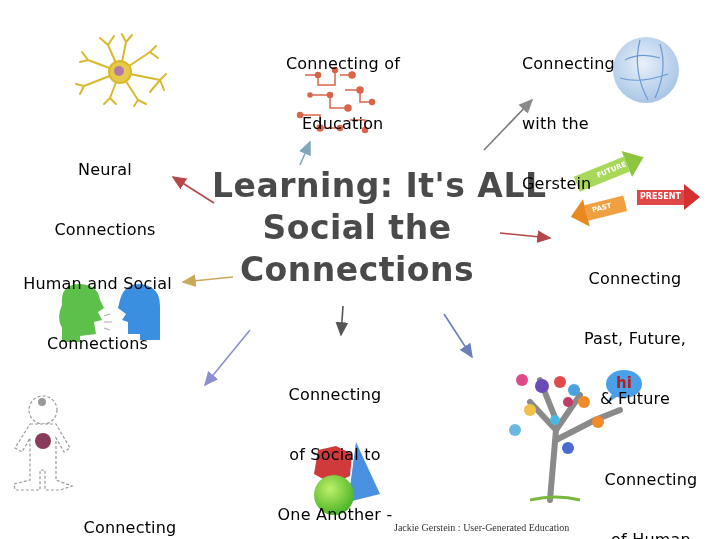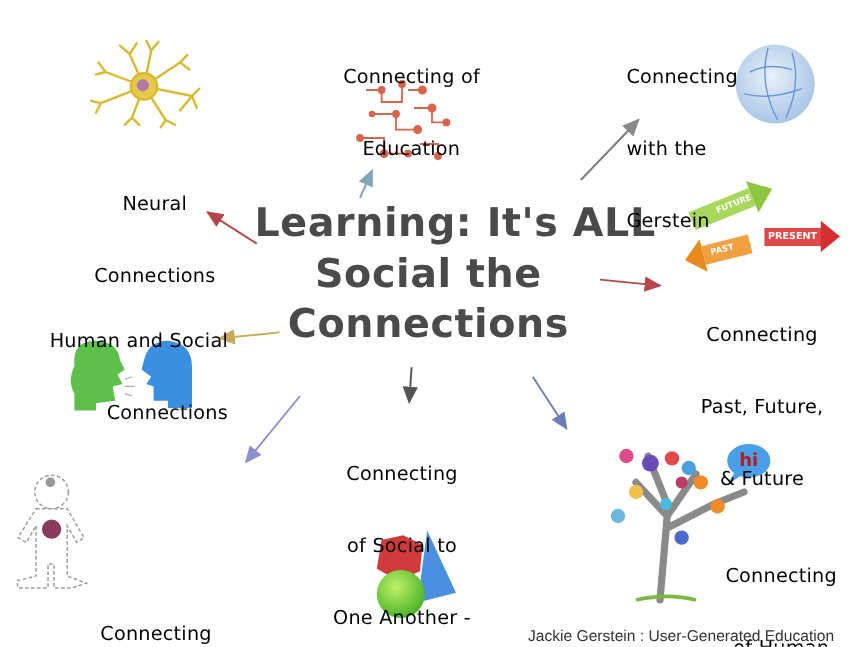--- a/index.html
+++ b/index.html
@@ -3,22 +3,22 @@
 <meta charset="utf-8">
 <style>
   html, body { margin: 0; padding: 0; background: #ffffff; }
   body { width: 720px; height: 539px; position: relative; overflow: hidden;
          font-family: "DejaVu Sans", sans-serif; color: #3b3b3b; }
   .lbl { position: absolute; font-family: "DejaVu Sans", sans-serif; color: #000000;
          font-size: 16px; line-height: 20px; letter-spacing: 0.2px; white-space: pre; }
   .center-title { position: absolute; left: 212px; top: 165px; width: 290px; text-align: center;
          font-size: 33px; line-height: 42px; font-weight: bold; color: #4a4a4a; letter-spacing: 0.5px; }
   .center-title span { display: block; white-space: nowrap; }
-  .credit { position: absolute; left: 394px; top: 522px; font-family: Liberation Sans, sans-serif;
-         font-size: 13px; color: #333; white-space: nowrap; margin-left: 46px; }
+  .credit { position: absolute; left: 394px; top: 522px; font-family: Liberation Serif, serif;
+         font-size: 10px; color: #333; white-space: nowrap; }
   svg.layer { position: absolute; left: 0; top: 0; }
   .c { text-align: center; }
 </style>
 </head>
 <body>
 
 <svg class="layer" width="720" height="539" viewBox="0 0 720 539">
   <defs>
     <marker id="ahRed" markerWidth="10" markerHeight="10" refX="8" refY="5" orient="auto">
         <path d="M0,1 L9,5 L0,9 z" fill="#b5474a"></path>
@@ -160,21 +160,21 @@
     <path d="M612,394 L606,404 L618,396z" fill="#4aa0e8"></path>
   </g>
 </svg>
 
 <div class="center-title">
   <span>Learning: It's ALL</span>
   <span>Social the</span>
   <span>Connections</span>
 </div>
 
-<div class="lbl c" style="left:64px; top:120px; width:130px;">
+<div class="lbl c" style="left:40px; top:120px; width:130px;">
   <div>Neural</div>
   <div>Connections</div>
 </div>
 
 <div class="lbl" style="left:286px; top:14px;">
   <div>Connecting of</div>
   <div style="padding-left:16px">Education</div>
 </div>
 
 <div class="lbl" style="left:522px; top:14px;">
@@ -185,21 +185,21 @@
 
 <div class="lbl c" style="left:565px; top:229px; width:140px;">
   <div>Connecting</div>
   <div>Past, Future,</div>
   <div>&amp; Future</div>
 </div>
 <div style="position:absolute; left:596px; top:166px; font-size:7px; font-weight:bold; color:#fff; transform:rotate(-22deg);">FUTURE</div>
 <div style="position:absolute; left:640px; top:192px; font-size:8px; font-weight:bold; color:#fff;text-align:center;">PRESENT</div>
 <div style="position:absolute; left:592px; top:204px; font-size:7px; font-weight:bold; color:#fff; transform:rotate(-14deg);">PAST</div>
 
-<div class="lbl c" style="left:5px; top:234px; width:185px;text-align:right;">
+<div class="lbl c" style="left:5px; top:234px; width:185px;">
   <div>Human and Social</div>
   <div>Connections</div>
 </div>
 
 <div class="lbl c" style="left:240px; top:345px; width:190px;">
   <div>Connecting</div>
   <div>of Social to</div>
   <div>One Another -</div>
   
 </div>

